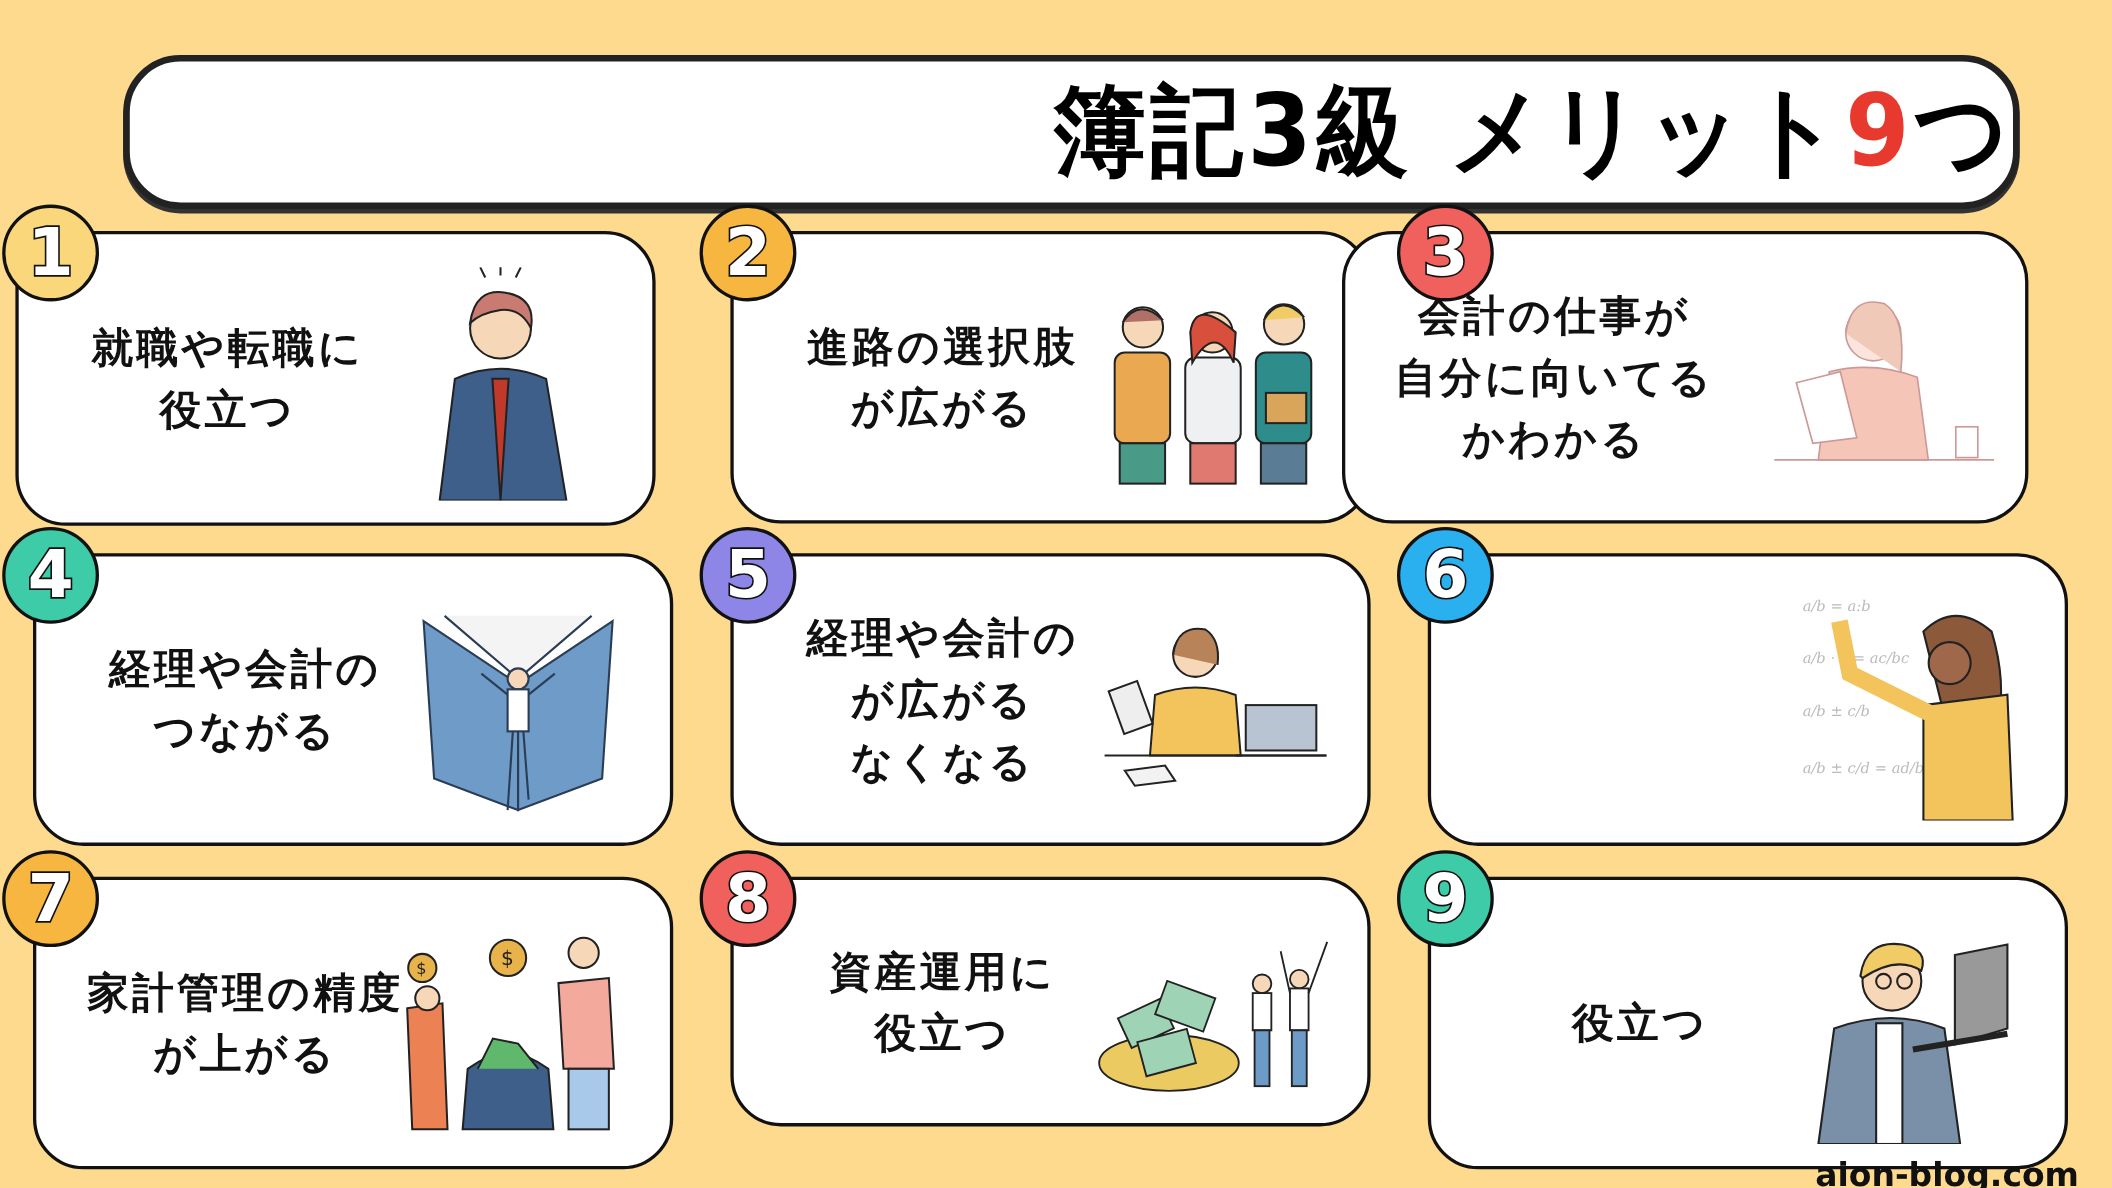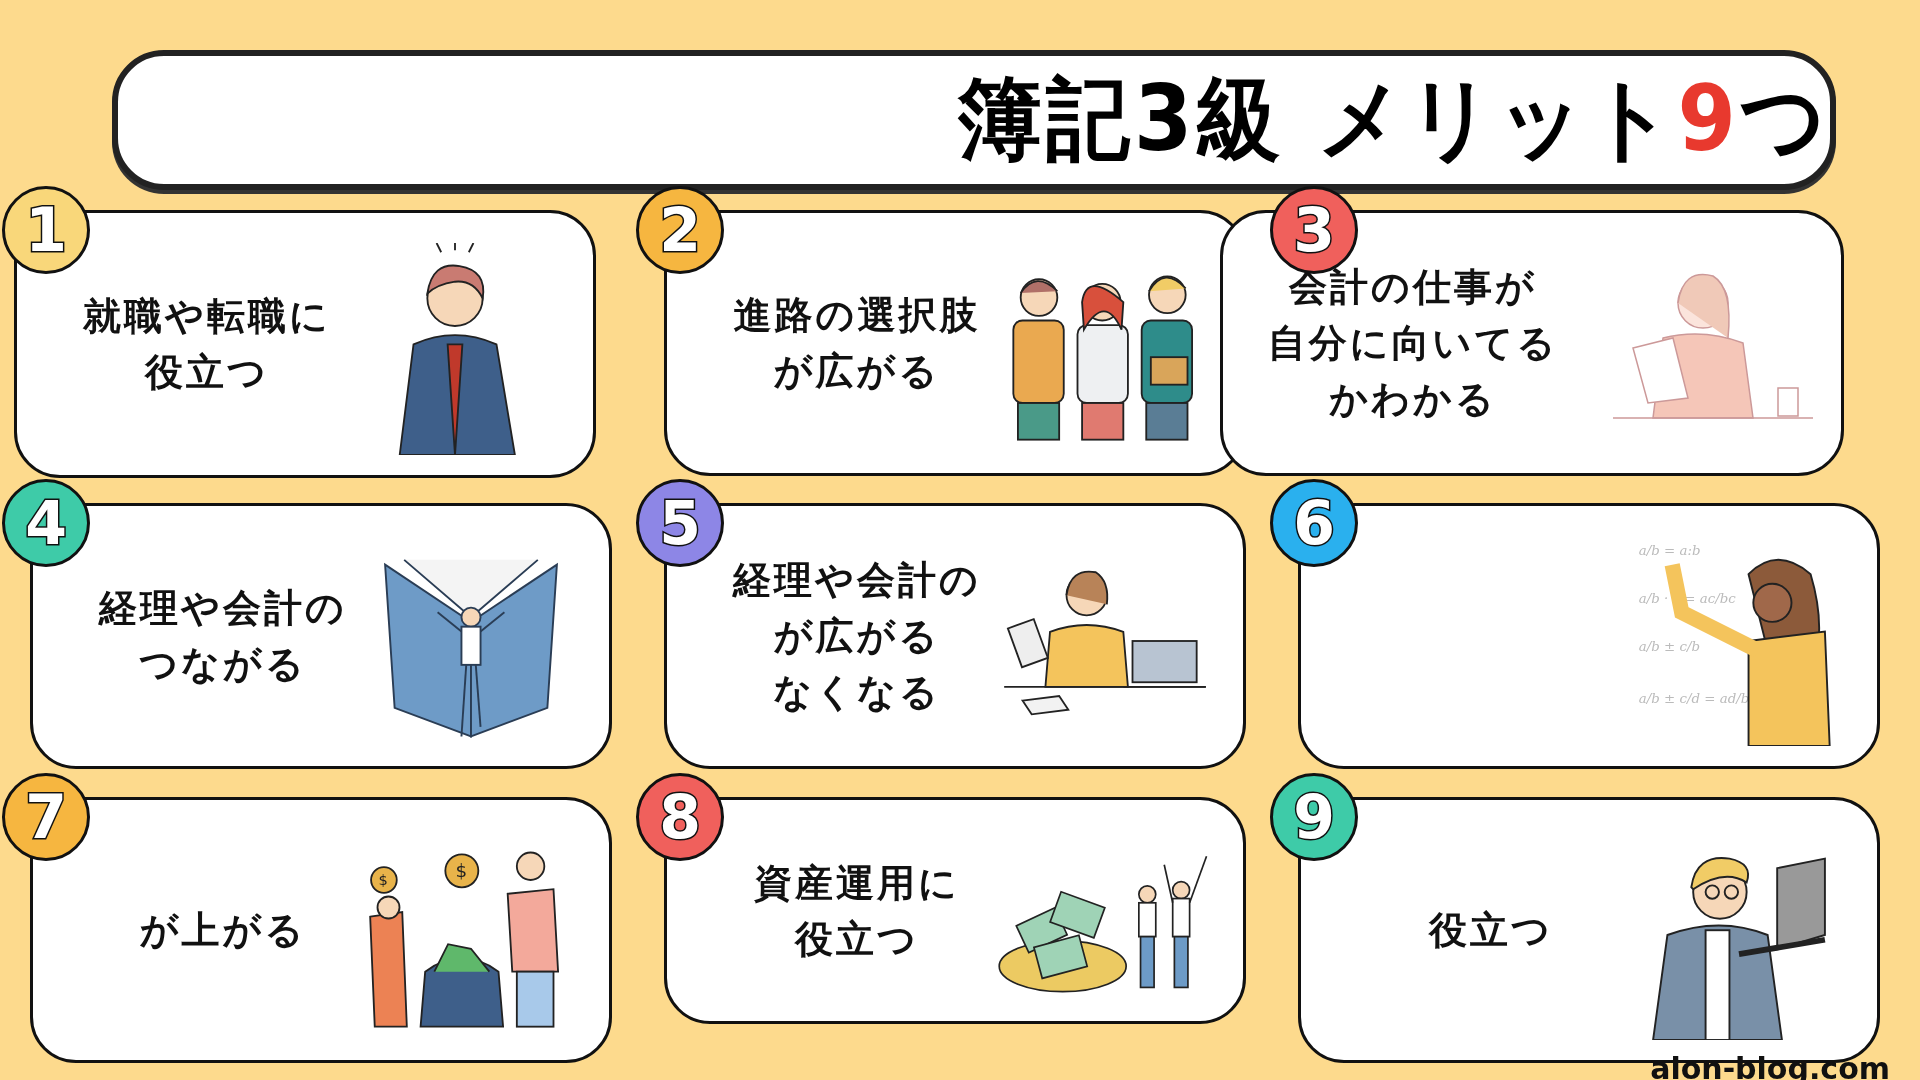--- a/index.html
+++ b/index.html
@@ -168,20 +168,21 @@
             <path d="M120 40 Q150 10 185 40 Q200 90 190 130 L140 120 Z" fill="#8c5a3a"></path>
             <circle cx="145" cy="70" r="20" fill="#a0684a"></circle>
             <path d="M120 110 L200 100 L205 220 L120 220 Z" fill="#f4c45c"></path>
             <path d="M130 120 L50 80 L40 30" fill="none" stroke-width="16" stroke="#f4c45c"></path>
           </g>
         </svg></div>
     </div>
     <div class="badge" style="background: rgb(42, 176, 238); left: 1270px; top: 479px;">6</div>
     <div class="card" style="left: 30px; top: 797px; width: 582px; height: 266px;">
       <div class="card-text">
+        <div>家計管理の精度</div>
         <div>が上がる</div>
       </div>
       <div class="card-illus"><svg viewBox="0 0 240 200" width="100%" height="100%">
           <g stroke="#222" stroke-width="2">
             <circle cx="25" cy="40" r="14" fill="#e8b34a"></circle>
             <text x="19" y="46" font-size="16" fill="#222" stroke="none">$</text>
             <path d="M10 80 L45 75 L50 200 L15 200 Z" fill="#ec8254"></path>
             <circle cx="30" cy="70" r="12" fill="#f6d7b8"></circle>
             <path d="M70 140 Q110 110 150 140 L155 200 L65 200 Z" fill="#3e5f8a"></path>
             <path d="M80 140 L95 110 L120 115 L140 140" fill="#5fb86b"></path>

